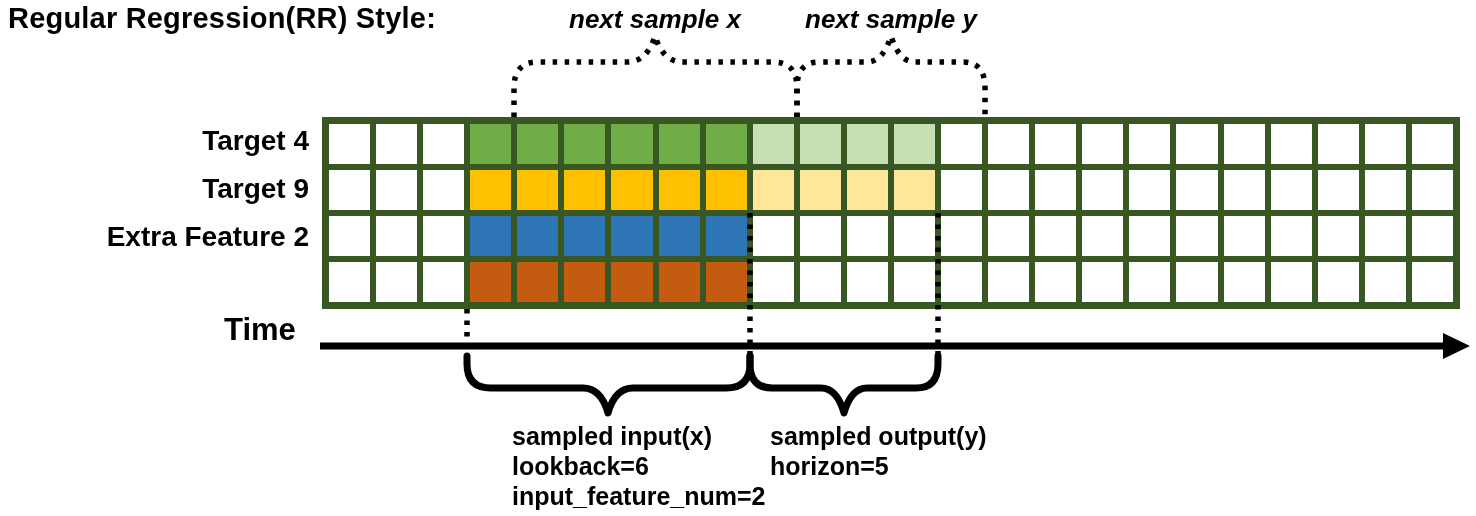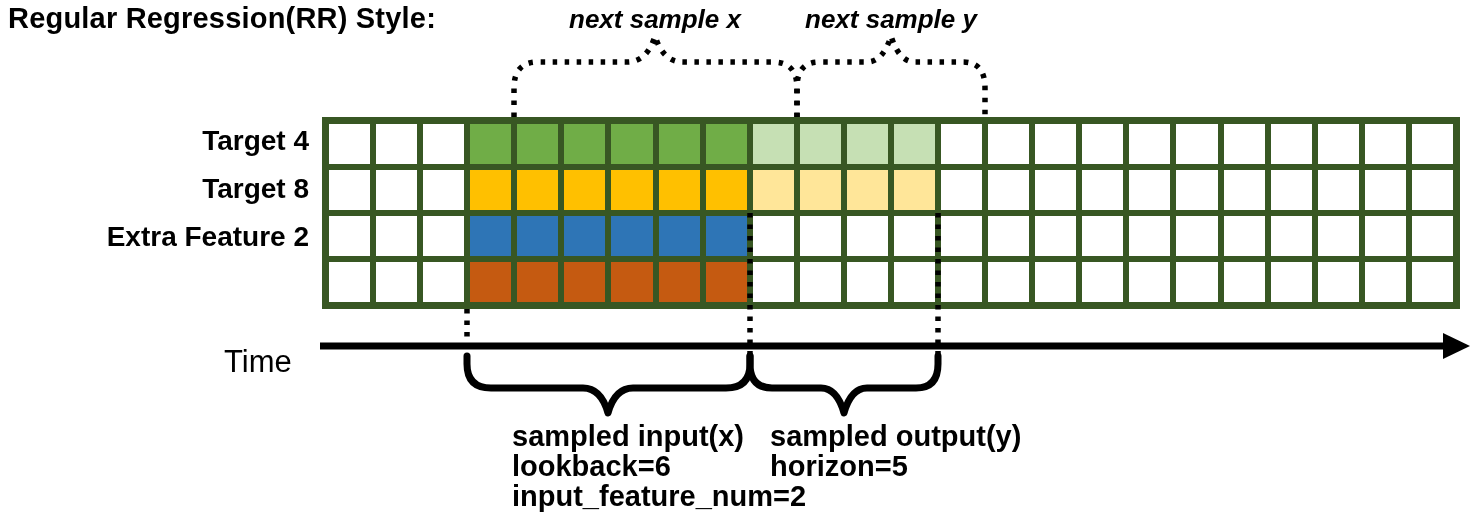--- a/index.html
+++ b/index.html
@@ -24,44 +24,44 @@
     display:grid; gap:6px; padding:7px; box-sizing:border-box;
   }
   .cell { width:100%; height:100%; }
   .note-italic {
     position:absolute; top:4px; transform:translateX(-50%);
     font-size:26px; font-style:italic; font-weight:700; white-space:nowrap;
   }
   .note-x { left:655px; }
   .note-y { left:891px; }
   .time-label {
-    position:absolute; left:224px; top:344px;
-    font-size:31px; font-weight:400;
+    position:absolute; left:224px; top:312px;
+    font-size:31px; font-weight:700;
   }
   .text-block {
-    position:absolute; top:421px; font-size:29px; font-weight:700;
+    position:absolute; top:421px; font-size:25px; font-weight:700;
     line-height:30px; white-space:nowrap;
   }
   .block-input  { left:512px; }
   .block-output { left:770px; }
   svg.overlay { position:absolute; left:0; top:0; pointer-events:none; }
 </style>
 </head>
 <body>
 
 <div class="canvas">
 
   <div class="title">Regular Regression(RR) Style:</div>
 
   <div class="note-italic note-y">next sample y</div>
   <div class="note-italic note-x">next sample x</div>
 
   <div class="row-labels">
       <div class="row-label">Target 4</div>
-      <div class="row-label">Target 8</div>
+      <div class="row-label">Target 9</div>
       <div class="row-label">Extra Feature 2</div>
     </div>
 
   <div class="cell-grid" style="background: rgb(56, 87, 35); grid-template-columns: repeat(24, 1fr); grid-template-rows: repeat(4, 1fr);">
       <div class="cell" style="background: rgb(255, 255, 255);"></div>
       <div class="cell" style="background: rgb(255, 255, 255);"></div>
       <div class="cell" style="background: rgb(255, 255, 255);"></div>
       <div class="cell" style="background: rgb(112, 173, 71);"></div>
       <div class="cell" style="background: rgb(112, 173, 71);"></div>
       <div class="cell" style="background: rgb(112, 173, 71);"></div>

